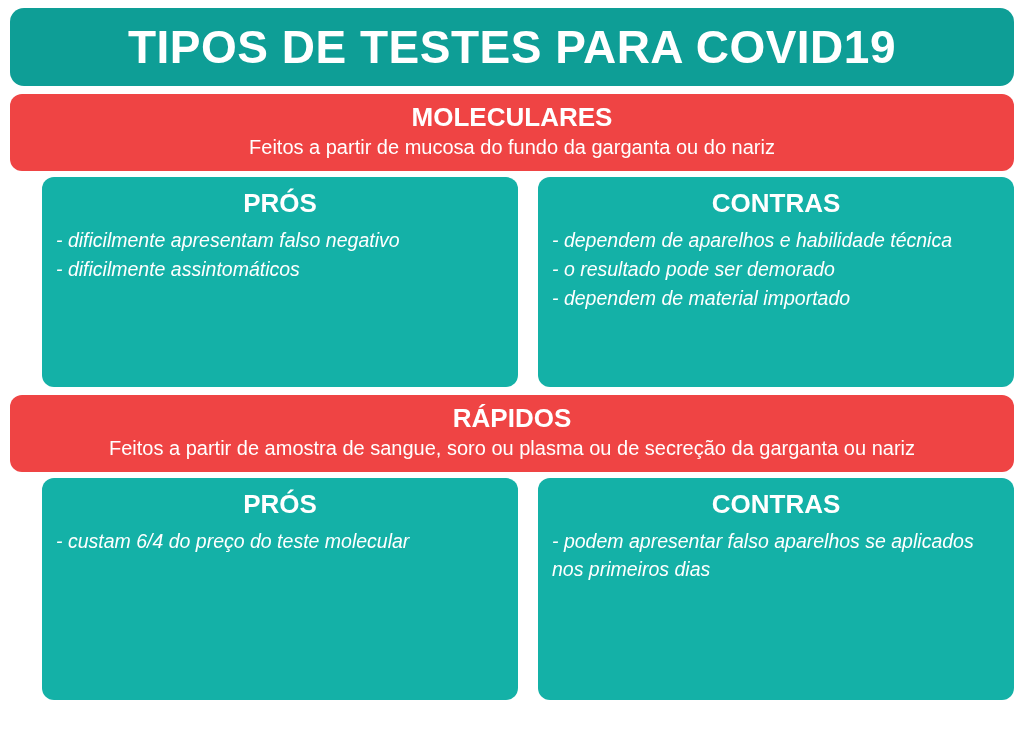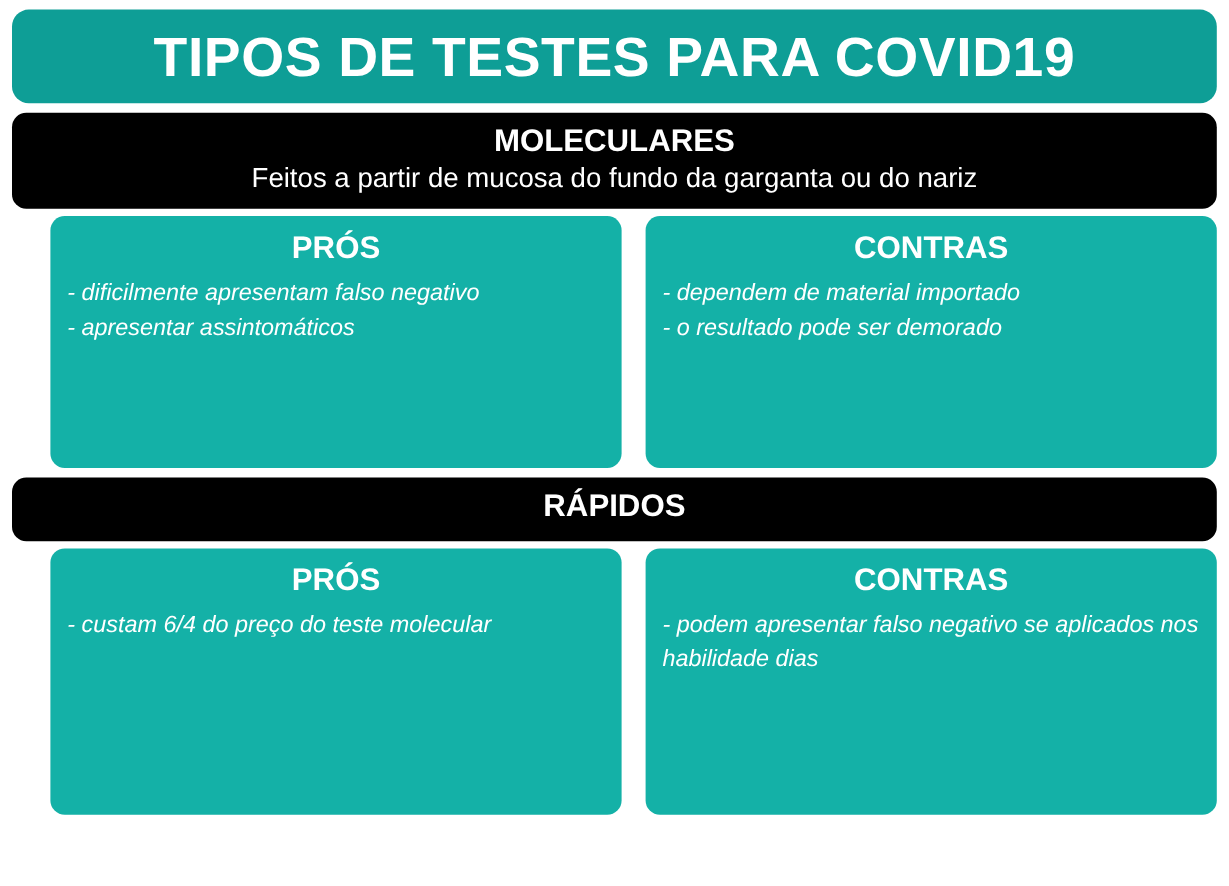--- a/index.html
+++ b/index.html
@@ -36,35 +36,35 @@
     color: #ffffff;
     font-size: 46px;
     font-weight: bold;
     letter-spacing: 0.5px;
     text-align: center;
     line-height: 1;
   }
 
   
   .section-band {
-    background: #000000;
+    background: #ef4444;
     border-radius: 12px;
     margin: 0 4px 6px 4px;
     padding: 9px 16px 12px 16px;
     text-align: center;
     color: #ffffff;
   }
   .section-band .section-title {
     font-size: 26px;
     font-weight: bold;
     line-height: 1.15;
     margin-bottom: 2px;
   }
   .section-band .section-sub {
-    font-size: 23px;
+    font-size: 20px;
     font-weight: normal;
     line-height: 1.2;
   }
 
   
   .cols {
     display: flex;
     gap: 20px;
     margin: 0 4px 8px 4px;
     padding-left: 32px;
@@ -111,44 +111,46 @@
   <div class="section-band">
     <div class="section-title">MOLECULARES</div>
     <div class="section-sub">Feitos a partir de mucosa do fundo da garganta ou do nariz</div>
   </div>
 
   <div class="cols">
     <div class="col tall">
       <div class="col-title">PRÓS</div>
       <ul>
         <li>- dificilmente apresentam falso negativo</li>
-        <li>- apresentar assintomáticos</li>
+        <li>- dificilmente assintomáticos</li>
       </ul>
     </div>
     <div class="col tall">
       <div class="col-title">CONTRAS</div>
       <ul>
+        <li>- dependem de aparelhos e habilidade técnica</li>
+        <li>- o resultado pode ser demorado</li>
         <li>- dependem de material importado</li>
-        <li>- o resultado pode ser demorado</li>
       </ul>
     </div>
   </div>
 
   <div class="section-band">
     <div class="section-title">RÁPIDOS</div>
+    <div class="section-sub">Feitos a partir de amostra de sangue, soro ou plasma ou de secreção da garganta ou nariz</div>
   </div>
 
   <div class="cols">
     <div class="col tall2">
       <div class="col-title">PRÓS</div>
       <ul>
         <li>- custam 6/4 do preço do teste molecular</li>
       </ul>
     </div>
     <div class="col tall2">
       <div class="col-title">CONTRAS</div>
       <ul>
-        <li>- podem apresentar falso negativo se aplicados nos habilidade dias</li>
+        <li>- podem apresentar falso aparelhos se aplicados nos primeiros dias</li>
       </ul>
     </div>
   </div>
 
 </div>
 
 </body></html>

